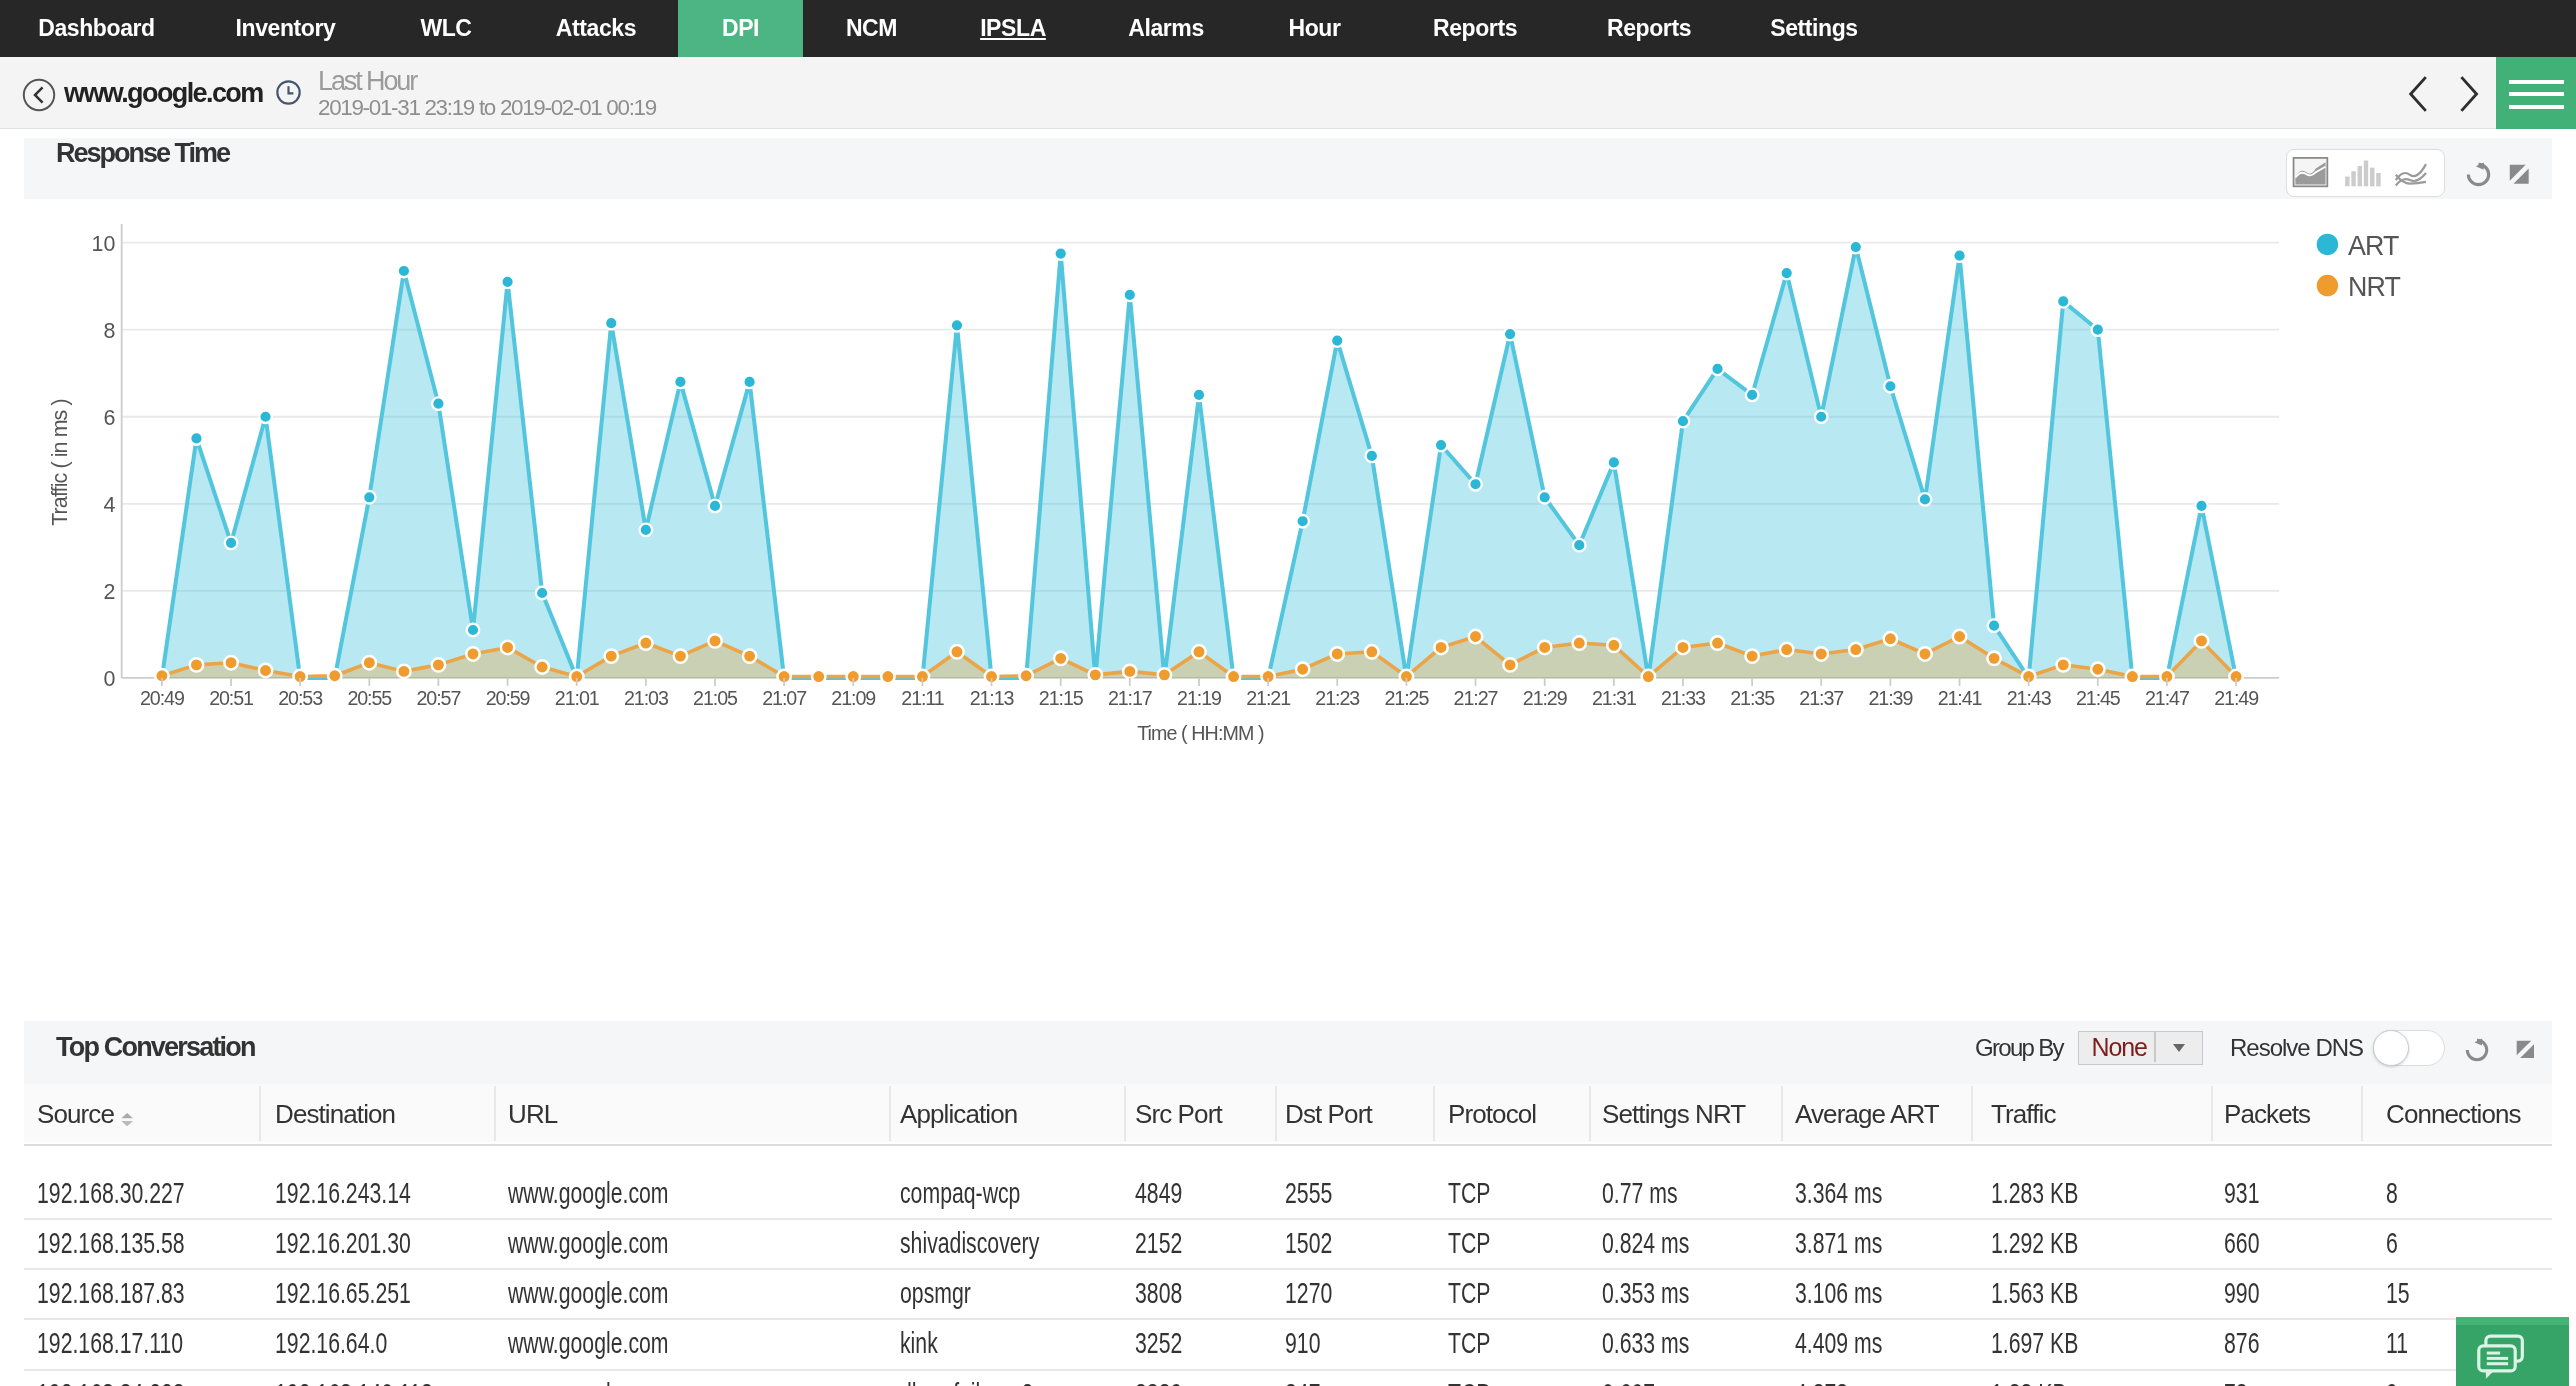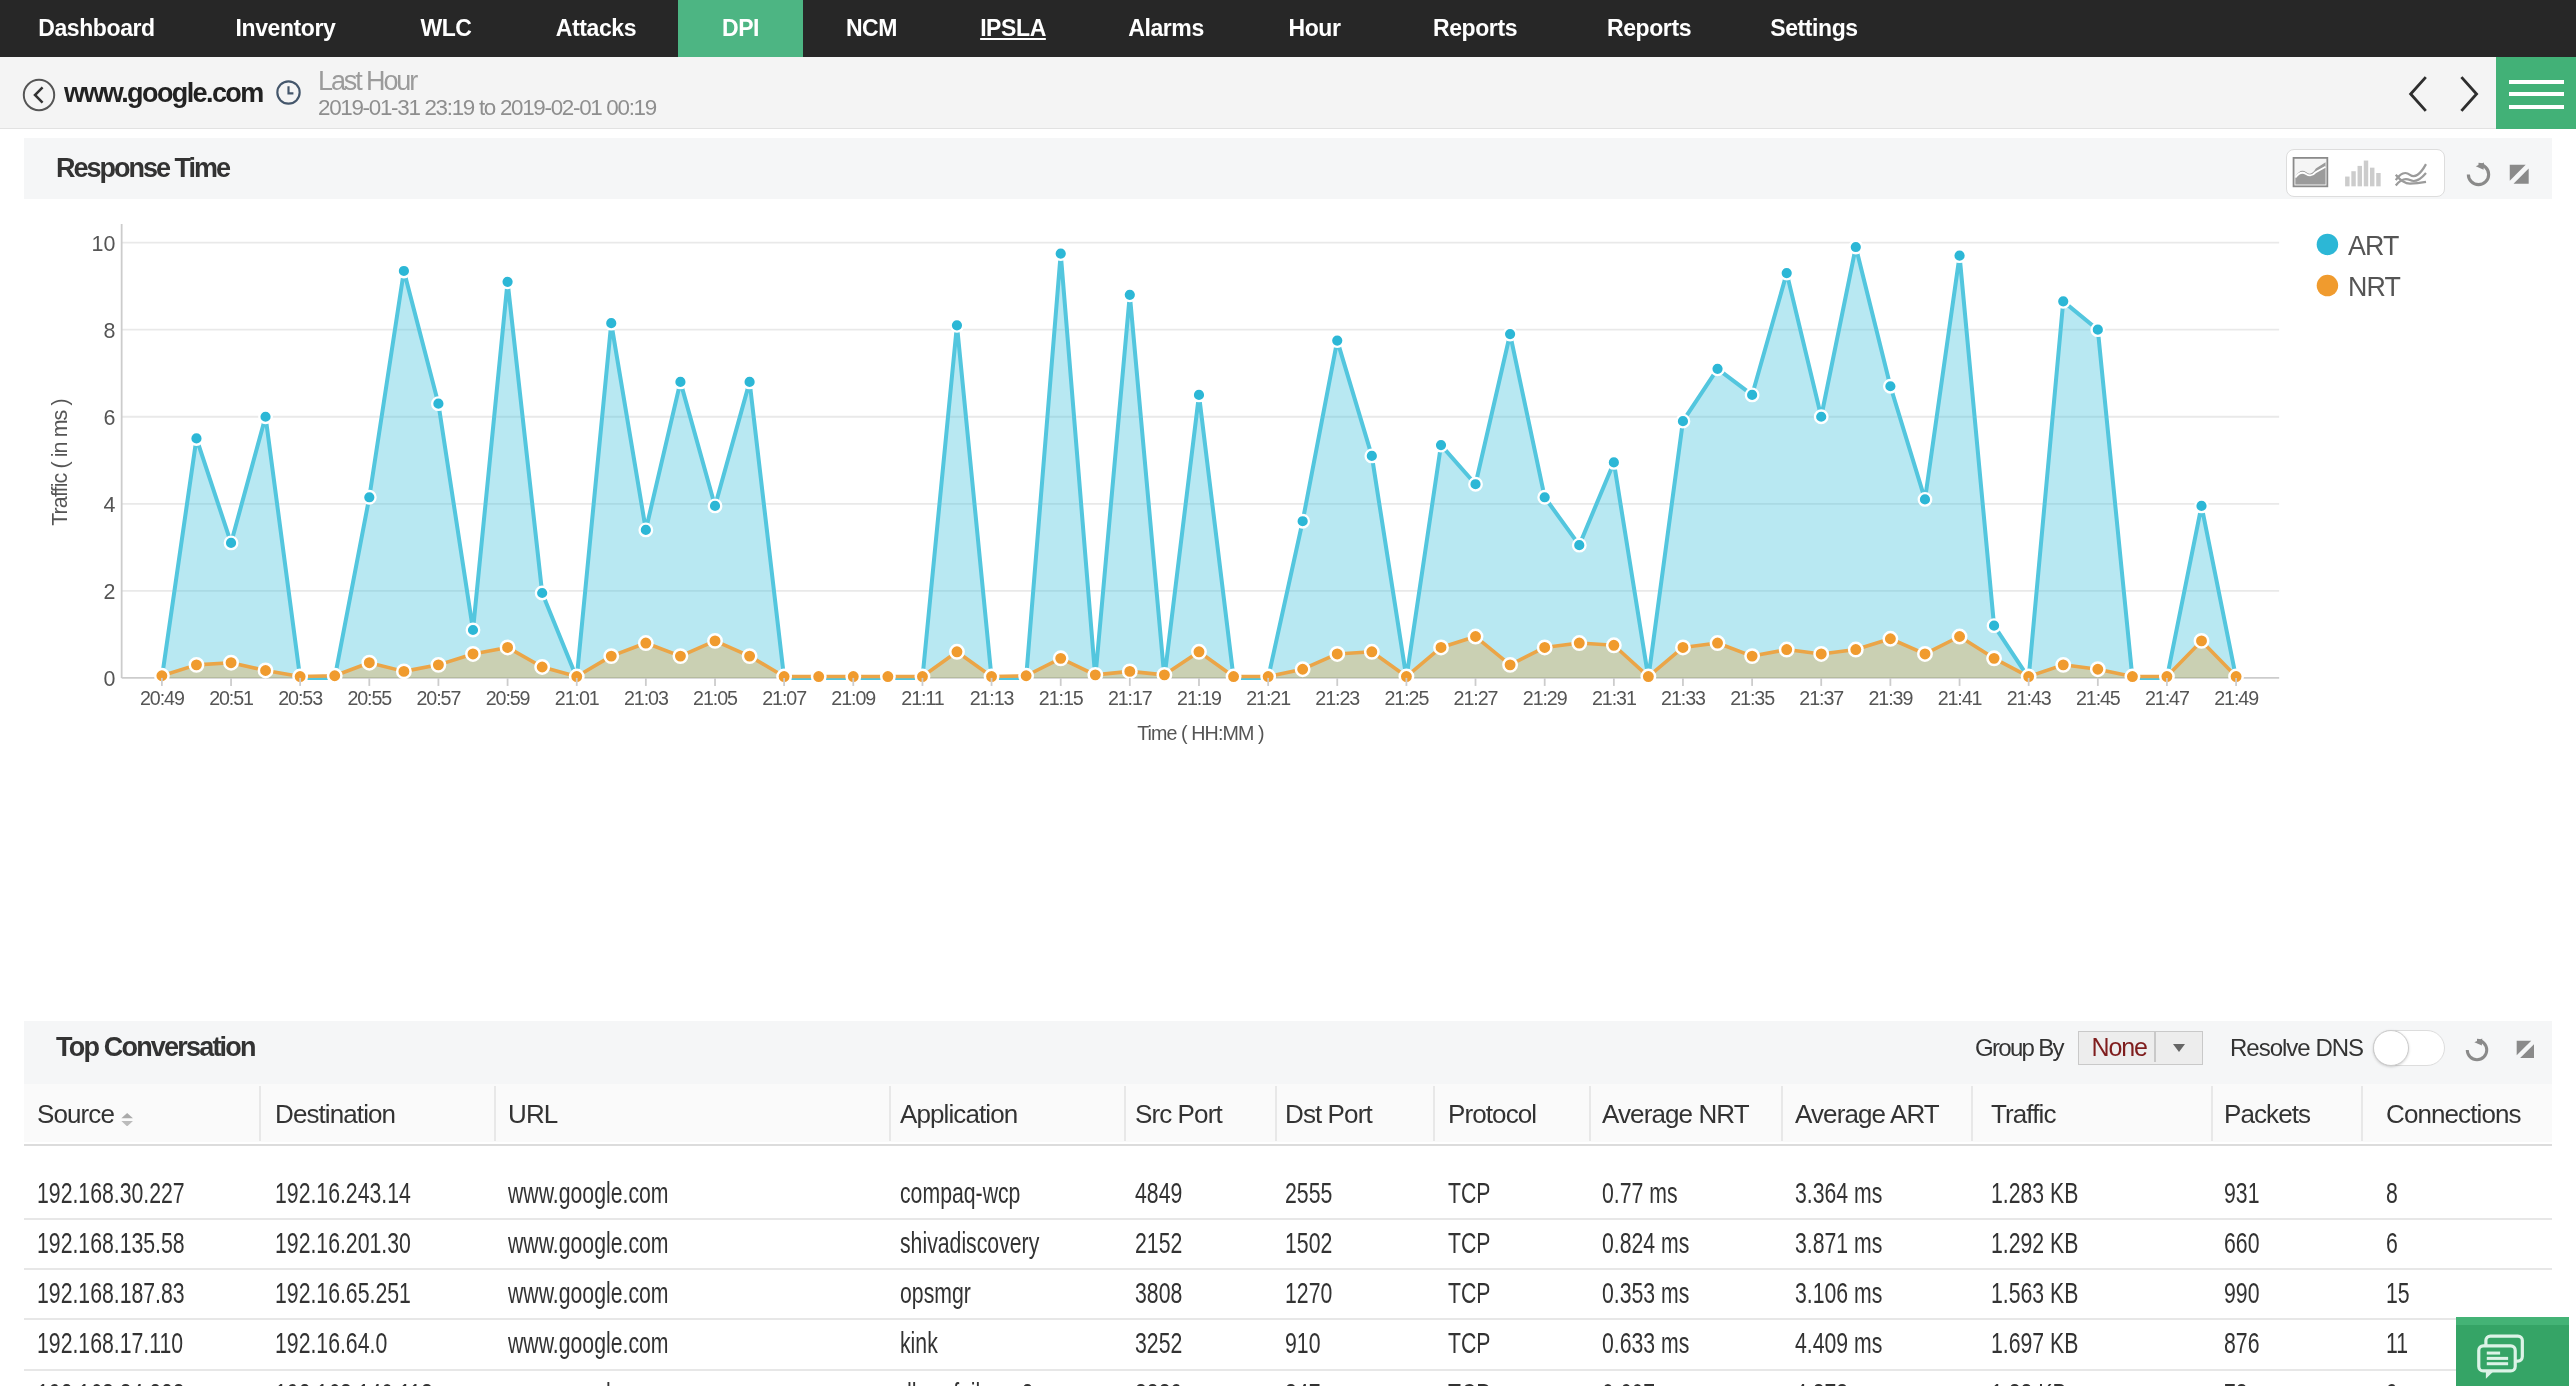--- a/index.html
+++ b/index.html
@@ -46,21 +46,21 @@
 <svg class="abs" style="left:2408px;top:75px;" width="73" height="38" viewBox="0 0 82 42">
   <path d="M20 2 L3 21 L20 40" fill="none" stroke="#2e2e2e" stroke-width="3.2"></path>
   <path d="M60 2 L77 21 L60 40" fill="none" stroke="#2e2e2e" stroke-width="3.2"></path>
 </svg>
 <div class="abs" style="left:2496px;top:57px;width:81px;height:72px;background:#42b177;"></div>
 <div class="abs" style="left:2509px;top:80px;width:55px;height:3.6px;background:#ffffff;"></div>
 <div class="abs" style="left:2509px;top:92px;width:55px;height:3.6px;background:#ffffff;"></div>
 <div class="abs" style="left:2509px;top:105px;width:55px;height:3.6px;background:#ffffff;"></div>
 
 <div class="abs" style="left:24px;top:138px;width:2528px;height:61px;background:#f5f6f7;"></div>
-<div class="abs" style="left:56px;top:138px;height:61px;line-height:61px;font-size:27px;font-weight:700;letter-spacing:-2px;color:#333333;">Response Time</div>
+<div class="abs" style="left:56px;top:123px;height:61px;line-height:61px;font-size:27px;font-weight:700;letter-spacing:-2px;color:#333333;">Response Time</div>
 
 <div class="abs" style="left:2286px;top:149px;width:159px;height:48px;background:#ffffff;border:1.8px solid #dddddd;border-radius:8px;"></div>
 <svg class="abs" style="left:2286px;top:157px;" width="152" height="32" viewBox="0 0 170 36">
   <rect x="8" y="1" width="38" height="32" fill="#f5f5f5" stroke="#8a8a8a" stroke-width="2"></rect>
   <path d="M10 29 L10 22 Q16 12 22 17 T33 13 L44 6 L44 31 L10 31 Z" fill="#9b9b9b"></path>
   <path d="M10 23 Q16 15 22 19 T33 17 L44 11" fill="none" stroke="#ffffff" stroke-width="2"></path>
   <g fill="#cccccc">
     <rect x="66" y="22" width="5" height="11"></rect>
     <rect x="73" y="16" width="5" height="17"></rect>
     <rect x="80" y="10" width="5" height="23"></rect>
@@ -293,21 +293,21 @@
 </svg>
 
 <div class="abs" style="left:24px;top:1084px;width:2528px;height:58px;background:#fafafa;"></div>
 <div class="hcell" style="left:37px;">Source</div>
 <div class="hcell" style="left:275px;">Destination</div>
 <div class="hcell" style="left:508px;">URL</div>
 <div class="hcell" style="left:900px;">Application</div>
 <div class="hcell" style="left:1135px;">Src Port</div>
 <div class="hcell" style="left:1285px;">Dst Port</div>
 <div class="hcell" style="left:1448px;">Protocol</div>
-<div class="hcell" style="left:1602px;">Average NRT</div>
+<div class="hcell" style="left:1602px;">Settings NRT</div>
 <div class="hcell" style="left:1795px;">Average ART</div>
 <div class="hcell" style="left:1991px;">Traffic</div>
 <div class="hcell" style="left:2224px;">Packets</div>
 <div class="hcell" style="left:2386px;">Connections</div>
 <div class="sep" style="left:259px;top:1086px;height:55px;"></div>
 <div class="sep" style="left:494px;top:1086px;height:55px;"></div>
 <div class="sep" style="left:889px;top:1086px;height:55px;"></div>
 <div class="sep" style="left:1124px;top:1086px;height:55px;"></div>
 <div class="sep" style="left:1275px;top:1086px;height:55px;"></div>
 <div class="sep" style="left:1433px;top:1086px;height:55px;"></div>

